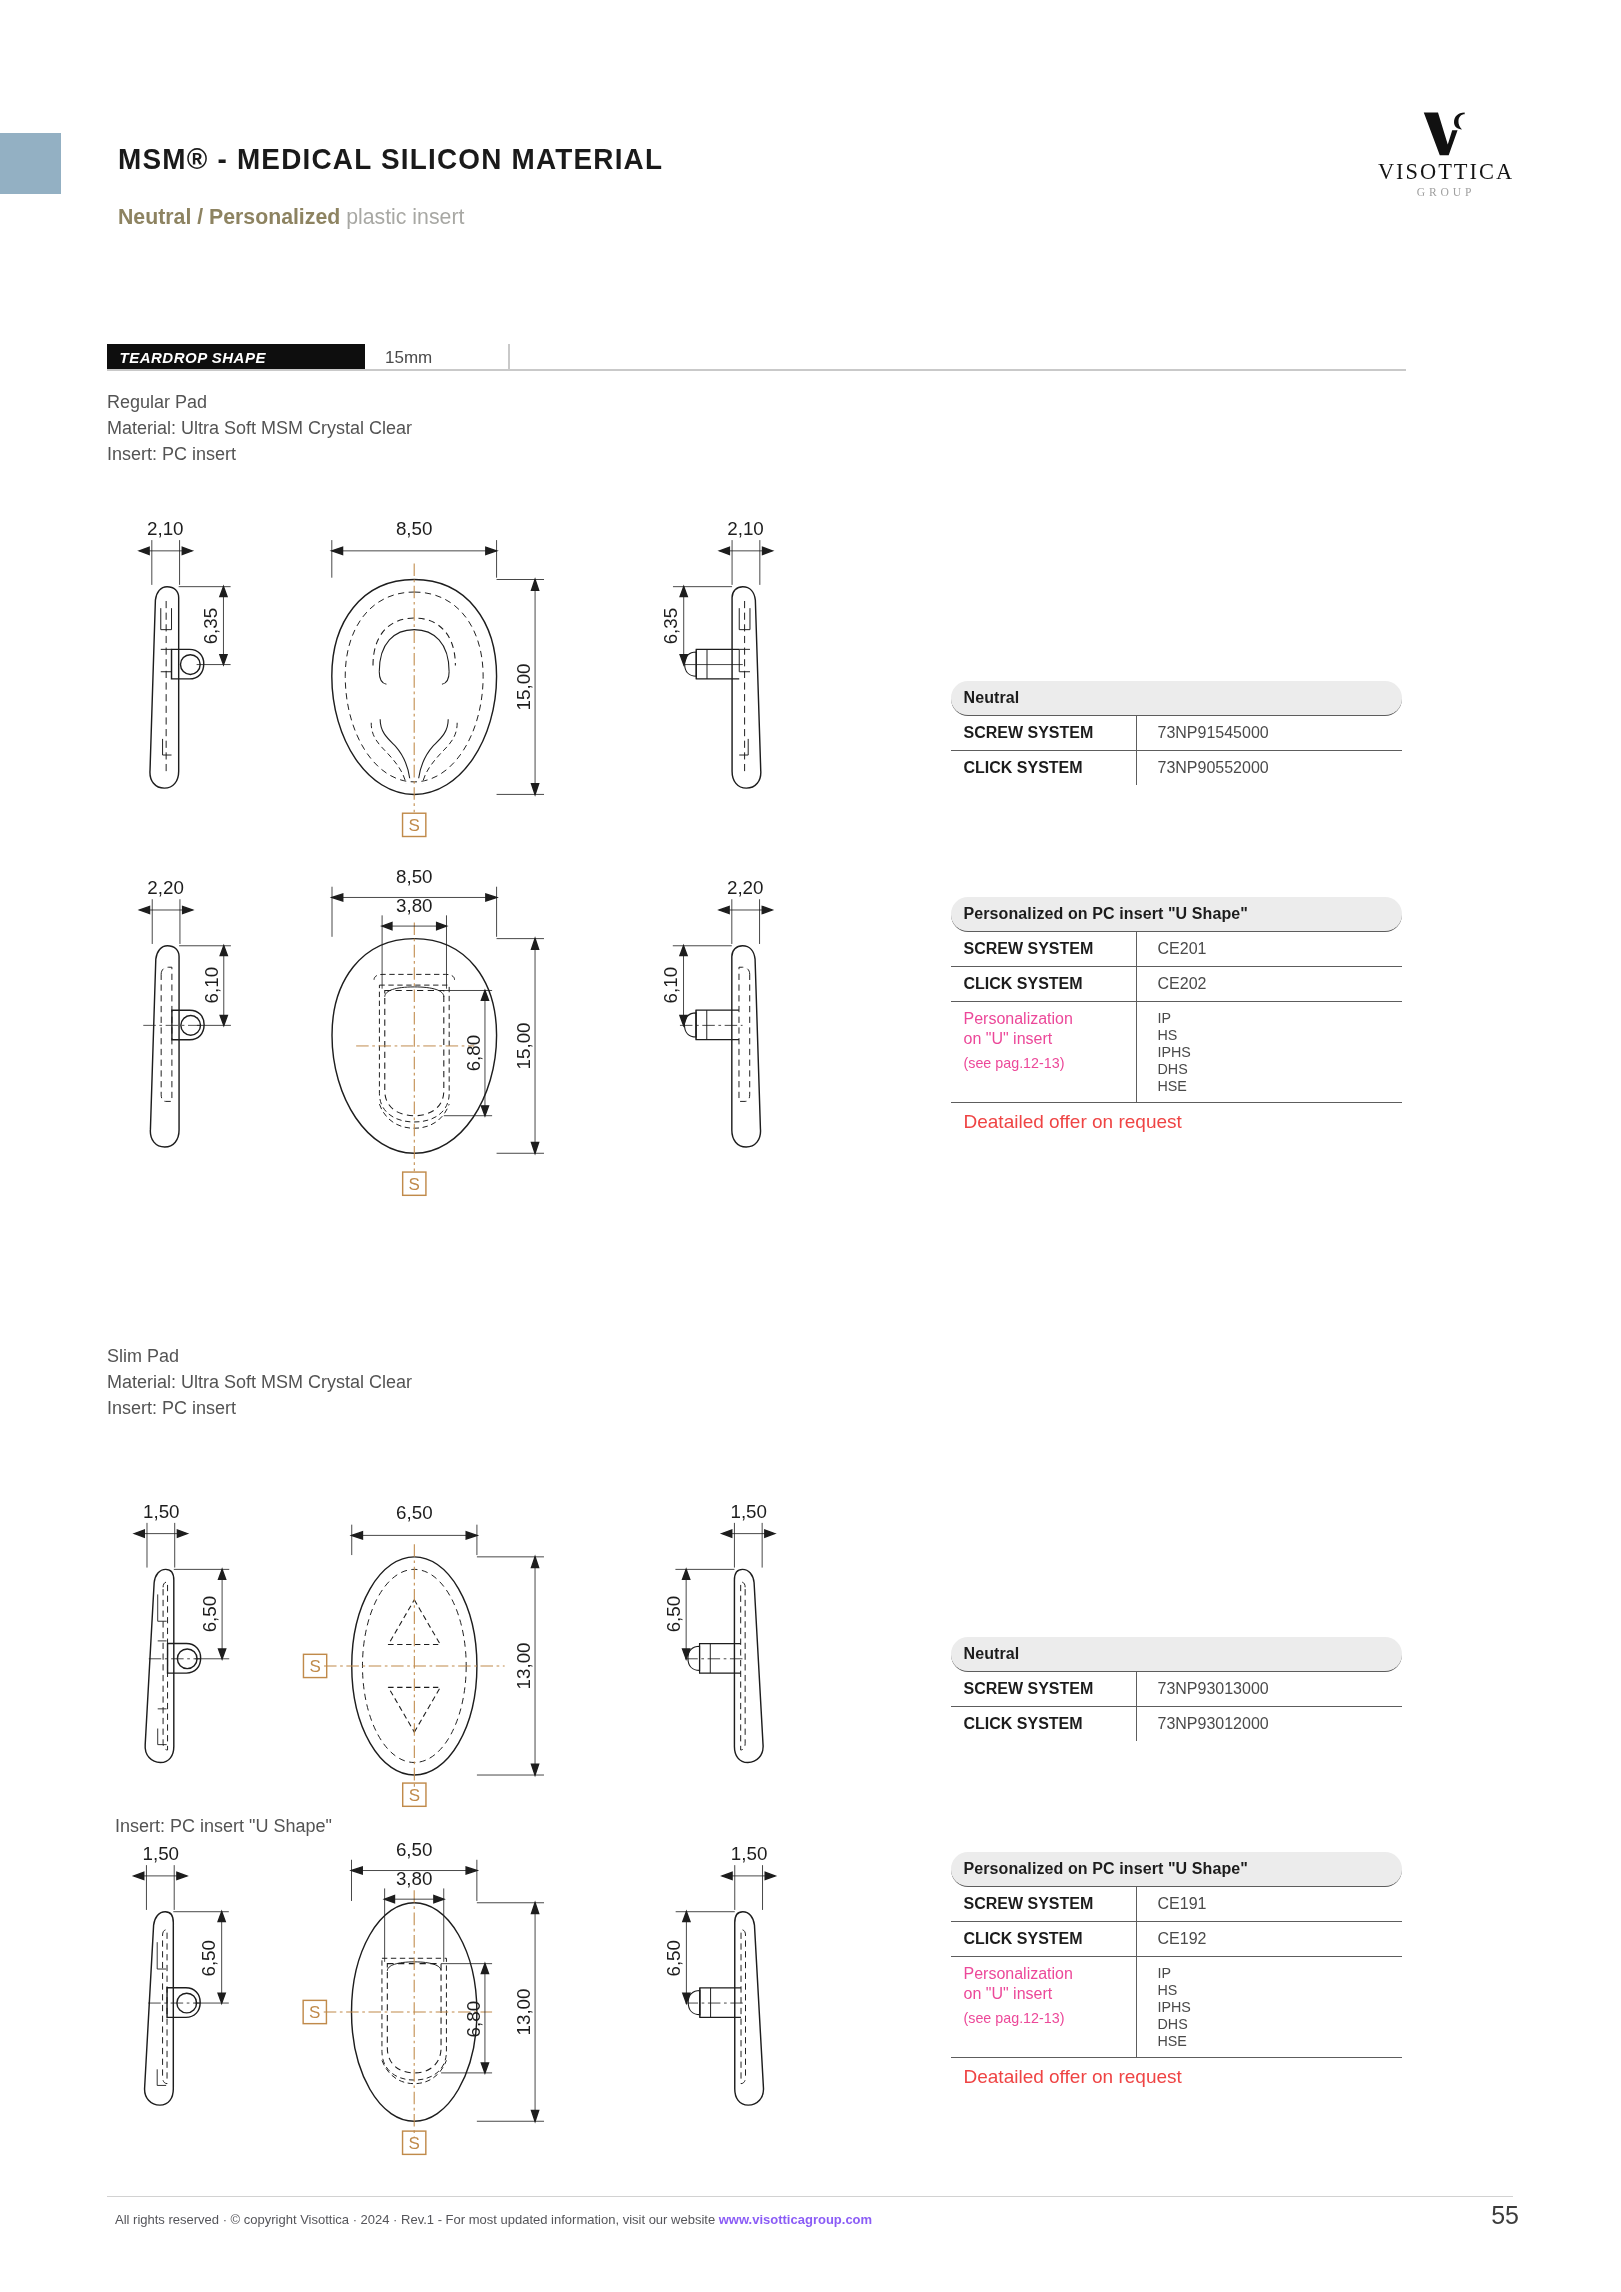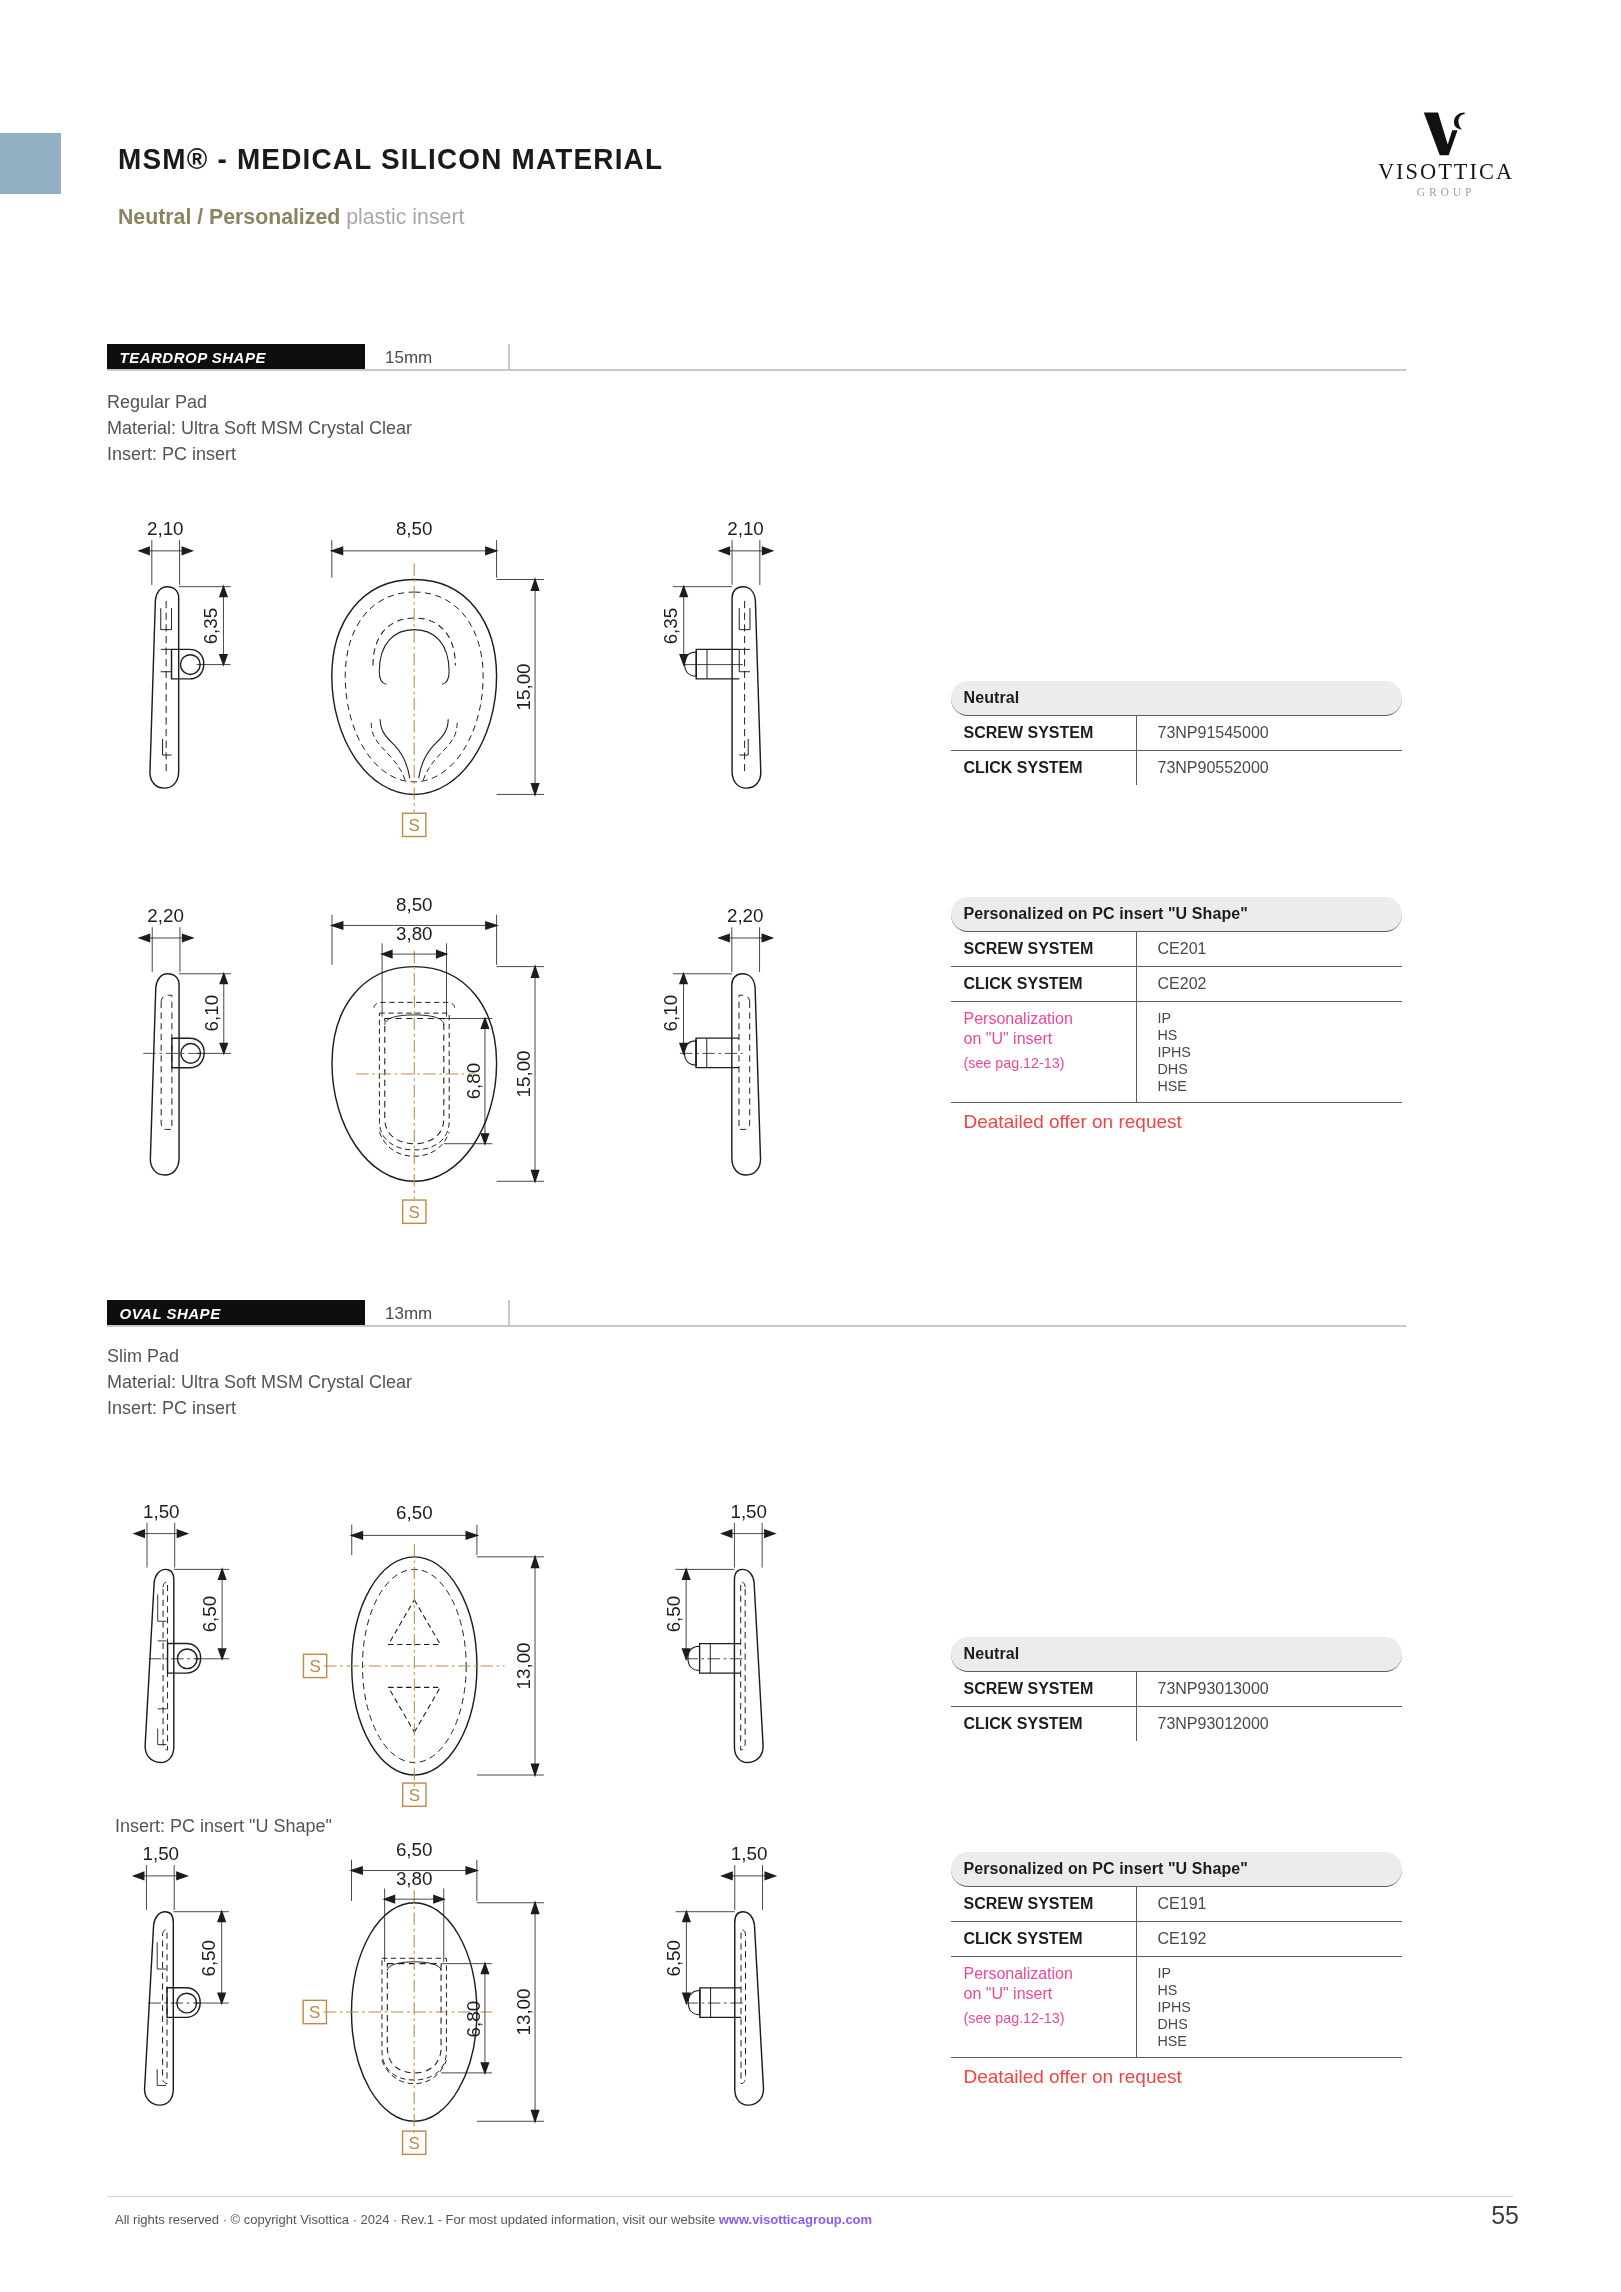--- a/index.html
+++ b/index.html
@@ -220,21 +220,21 @@
         <text transform="translate(627,124) rotate(-90)" text-anchor="middle">6,35</text>
       </g>
 
       <g>
         <rect x="320" y="333" width="26" height="26" fill="none" stroke="#c08a4a" stroke-width="1.6"></rect>
         <text x="333" y="353" text-anchor="middle" font-family="Liberation Sans, sans-serif" font-size="19" fill="#c08a4a">S</text>
       </g>
     </svg>
   </div>
 
-  <div class="dwg" style="left:116px; top:904px">
+  <div class="dwg" style="left:116px; top:876px">
     <svg width="788" height="322" viewBox="0 0 880 360">
       <g stroke="#1d1d1d" fill="none" stroke-width="1.6">
 
         <path d="M57 78 C50 78 45 84 44 93 L38 283 C37 295 44 303 54 303 C64 303 70 295 70 284 L70 90 C70 83 65 78 57 78 Z"></path>
         <path d="M50 110 C50 105 53 102 58 102 L62 102 L62 252 L55 252 C51 252 50 248 50 244 Z" stroke-dasharray="7 5" stroke-width="1.1"></path>
         <path d="M62 150 L82 150 C92 150 98 157 98 166 C98 176 92 183 82 183 L62 183 Z"></path>
         <circle cx="83" cy="167" r="11"></circle>
         <path d="M30 167 L95 167" stroke="#2a2a2a" stroke-width="0.9" stroke-dasharray="14 4 3 4"></path>
         <path d="M40 26 L40 76" stroke-width="0.9"></path>
         <path d="M71 26 L71 76" stroke-width="0.9"></path>
@@ -347,26 +347,20 @@
         <div>IP</div>
         <div>HS</div>
         <div>IPHS</div>
         <div>DHS</div>
         <div>HSE</div>
       </div>
     </div>
     <div class="foot">Deatailed offer on request</div>
   </div>
 
-  <div class="sec-bar" style="top:1300px">
-    <div class="sec-black">OVAL SHAPE</div>
-    <div class="sec-size">13mm</div>
-    <div class="sec-tick"></div>
-    <div class="sec-rule"></div>
-  </div>
   <div class="sec-desc" style="top:1343px">
     <div>Slim Pad</div>
     <div>Material: Ultra Soft MSM Crystal Clear</div>
     <div>Insert: PC insert</div>
   </div>
 
   <div class="dwg" style="left:116px; top:1505px">
     <svg width="788" height="304" viewBox="0 0 880 340">
       <g stroke="#1d1d1d" fill="none" stroke-width="1.6">
 

